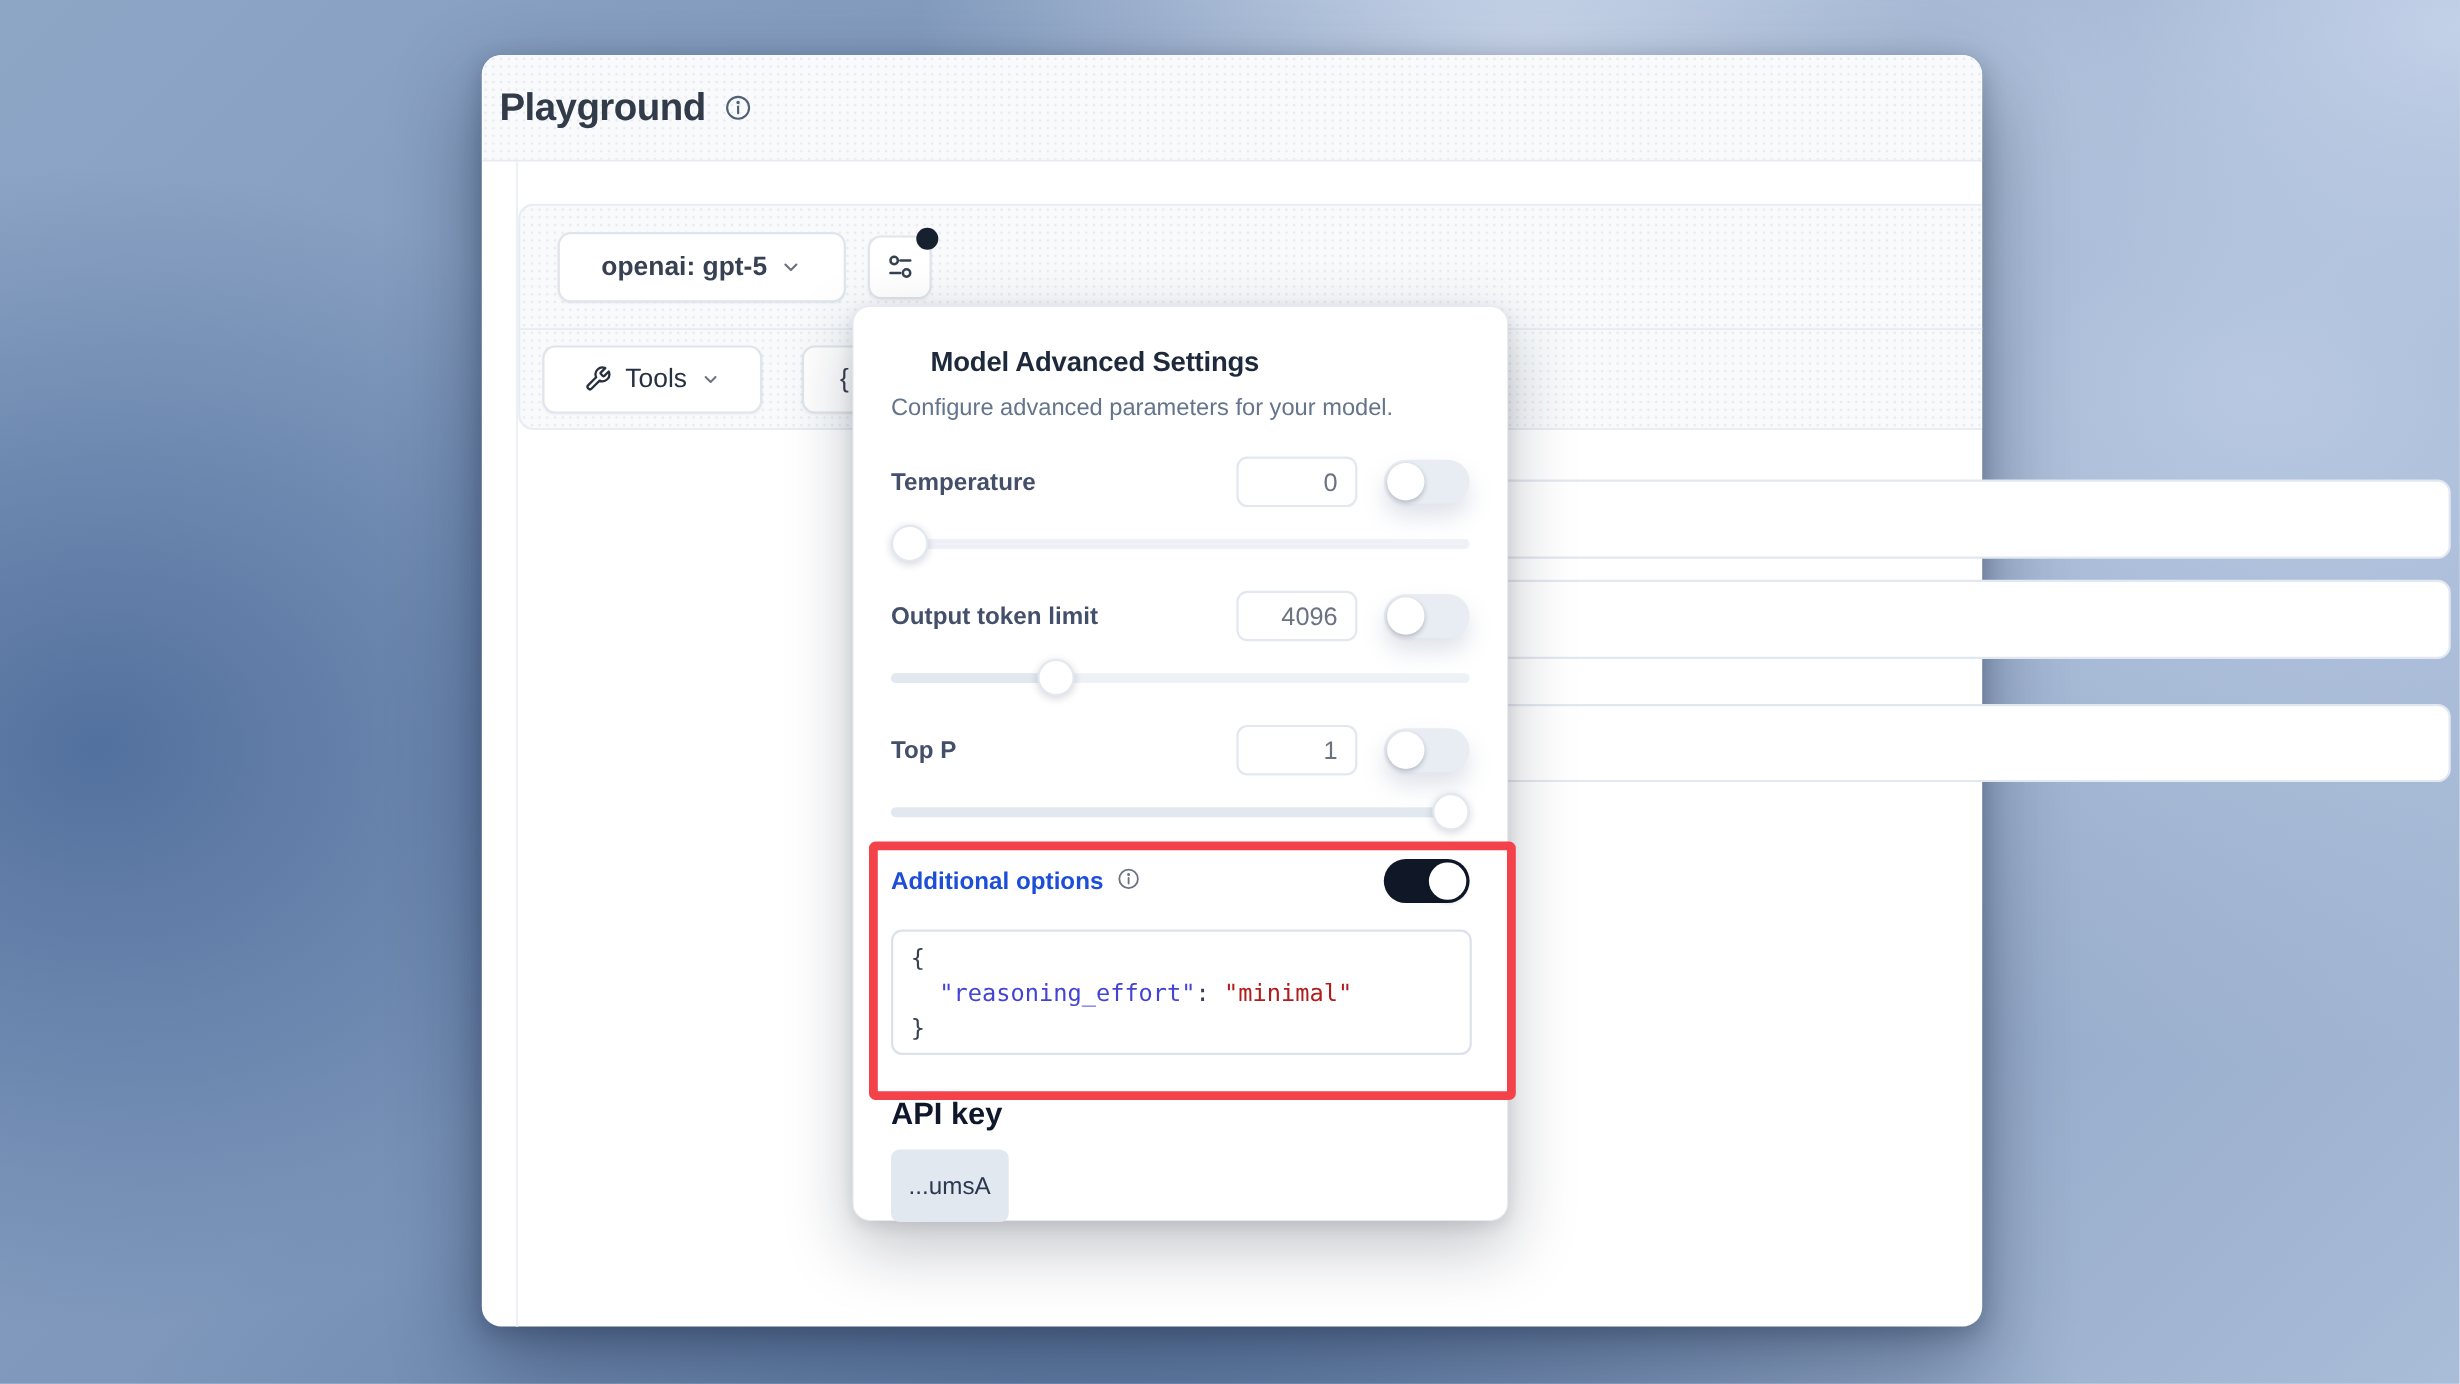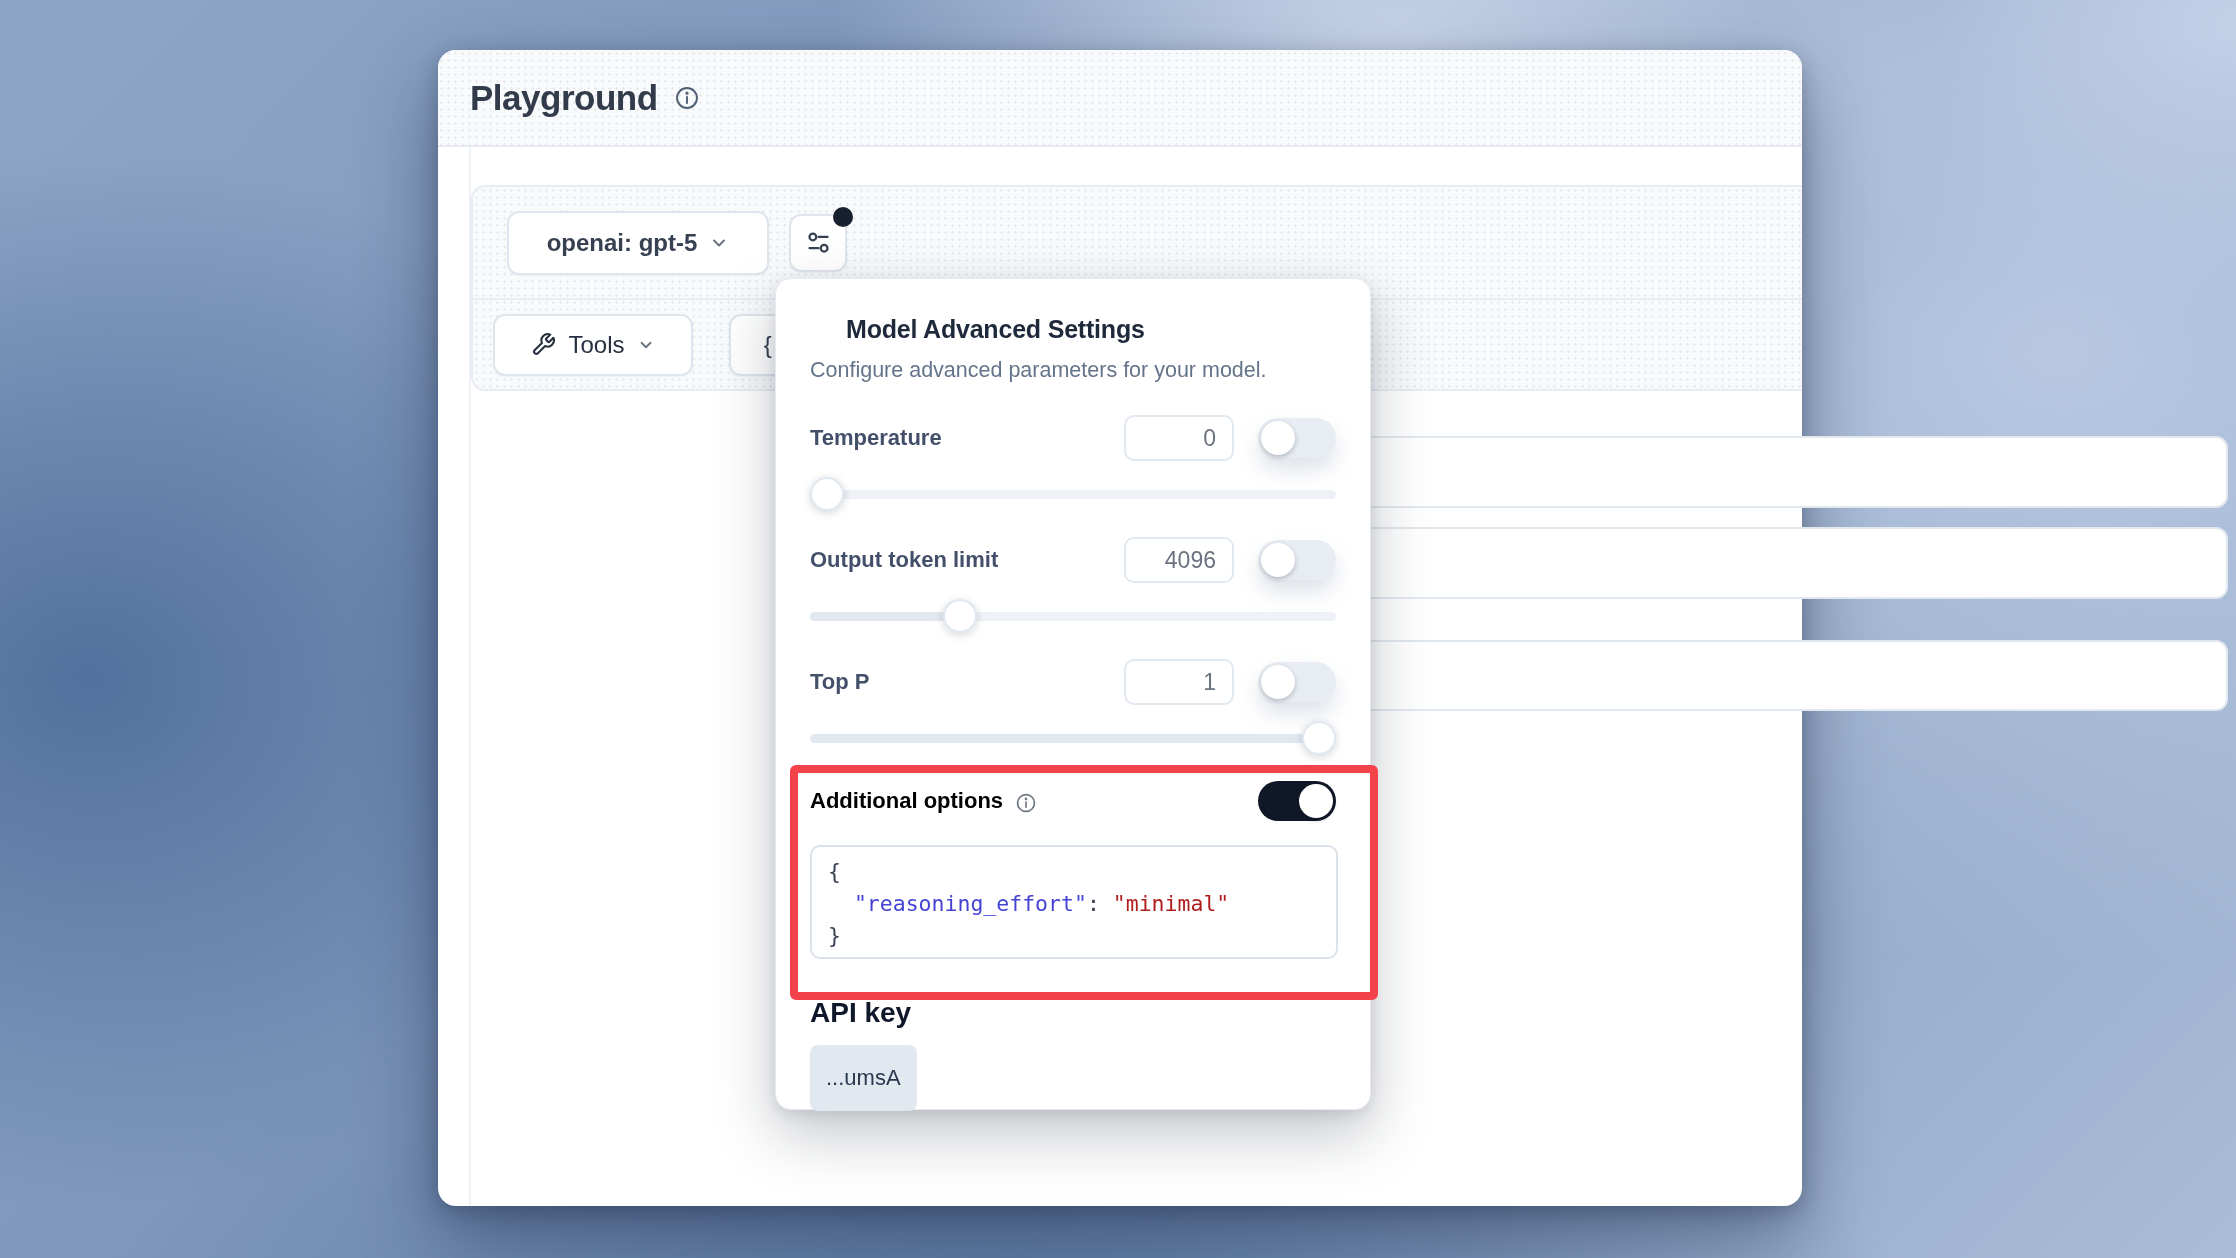--- a/index.html
+++ b/index.html
@@ -20,21 +20,21 @@
   
   .card {
     position:absolute; left:438px; top:50px; width:1364px; height:1156px;
     background:#fff; border-radius:18px;
     box-shadow:0 30px 80px rgba(18,32,60,.45), 0 6px 20px rgba(18,32,60,.25);
   }
   .card-header {
     position:absolute; left:0; top:0; right:0; height:97px;
     background-color:#f8fafc; border-bottom:2px solid #e7ebf1;
     border-radius:18px 18px 0 0;
-    display:flex; align-items:center; padding-left:32px; gap:16px;
+    display:flex; align-items:center; padding-left:16px; gap:16px;
   }
   .page-title { font-size:35px; font-weight:700; color:#323b49; letter-spacing:-.5px; }
   .info-icon { width:26px; height:26px; color:#526075; }
   .rail { position:absolute; left:0; top:97px; bottom:0; width:33px; border-right:2px solid #edf0f5; }
 
   
   .panel {
     position:absolute; left:33px; top:135px; right:0; height:206px;
     background-color:#f8fafc; border:2px solid #e8edf3; border-right:none;
     border-radius:14px 0 0 14px;
@@ -84,21 +84,21 @@
   .toggle .knob { position:absolute; top:3px; left:3px; width:34px; height:34px; border-radius:50%; background:#fff; box-shadow:0 2px 5px rgba(15,23,42,.25); }
   .toggle.on { background:#101827; box-shadow:none; }
   .toggle.on .knob { left:auto; right:3px; }
 
   .slider { position:relative; height:34px; margin-top:16px; margin-bottom:26px; --p:0; }
   .slider .track { position:absolute; left:0; right:0; top:13px; height:9px; border-radius:5px; background:#eef1f6; }
   .slider .fill  { position:absolute; left:0; top:13px; height:9px; border-radius:5px; background:#e2e8f0; width:calc((100% - 34px) * var(--p) / 100 + 17px); }
   .slider .thumb { position:absolute; top:0; width:34px; height:34px; border-radius:50%; background:#fff; border:2px solid #e2e8f0; box-shadow:0 2px 8px rgba(15,23,42,.18); left:calc((100% - 34px) * var(--p) / 100); }
 
   .addl-row { display:flex; align-items:center; gap:24px; margin-top:2px; }
-  .addl-label { flex:1; font-size:22px; font-weight:700; color:#000000; display:flex; align-items:flex-end; gap:12px; }
+  .addl-label { flex:1; font-size:22px; font-weight:700; color:#1d4ed8; display:flex; align-items:flex-start; gap:12px; }
   .addl-label .info-icon { width:22px; height:22px; color:#6b7280; }
 
   .code-block {
     margin-top:24px; width:528px; height:114px;
     border:2px solid #dbe2ea; border-radius:10px; background:#fff;
     padding:9px 16px; font-family:"DejaVu Sans Mono", monospace; font-size:21.5px; line-height:32px; color:#374151;
     white-space:pre;
   }
   .code-key { color:#4543d4; }
   .code-val { color:#b01d1d; }

